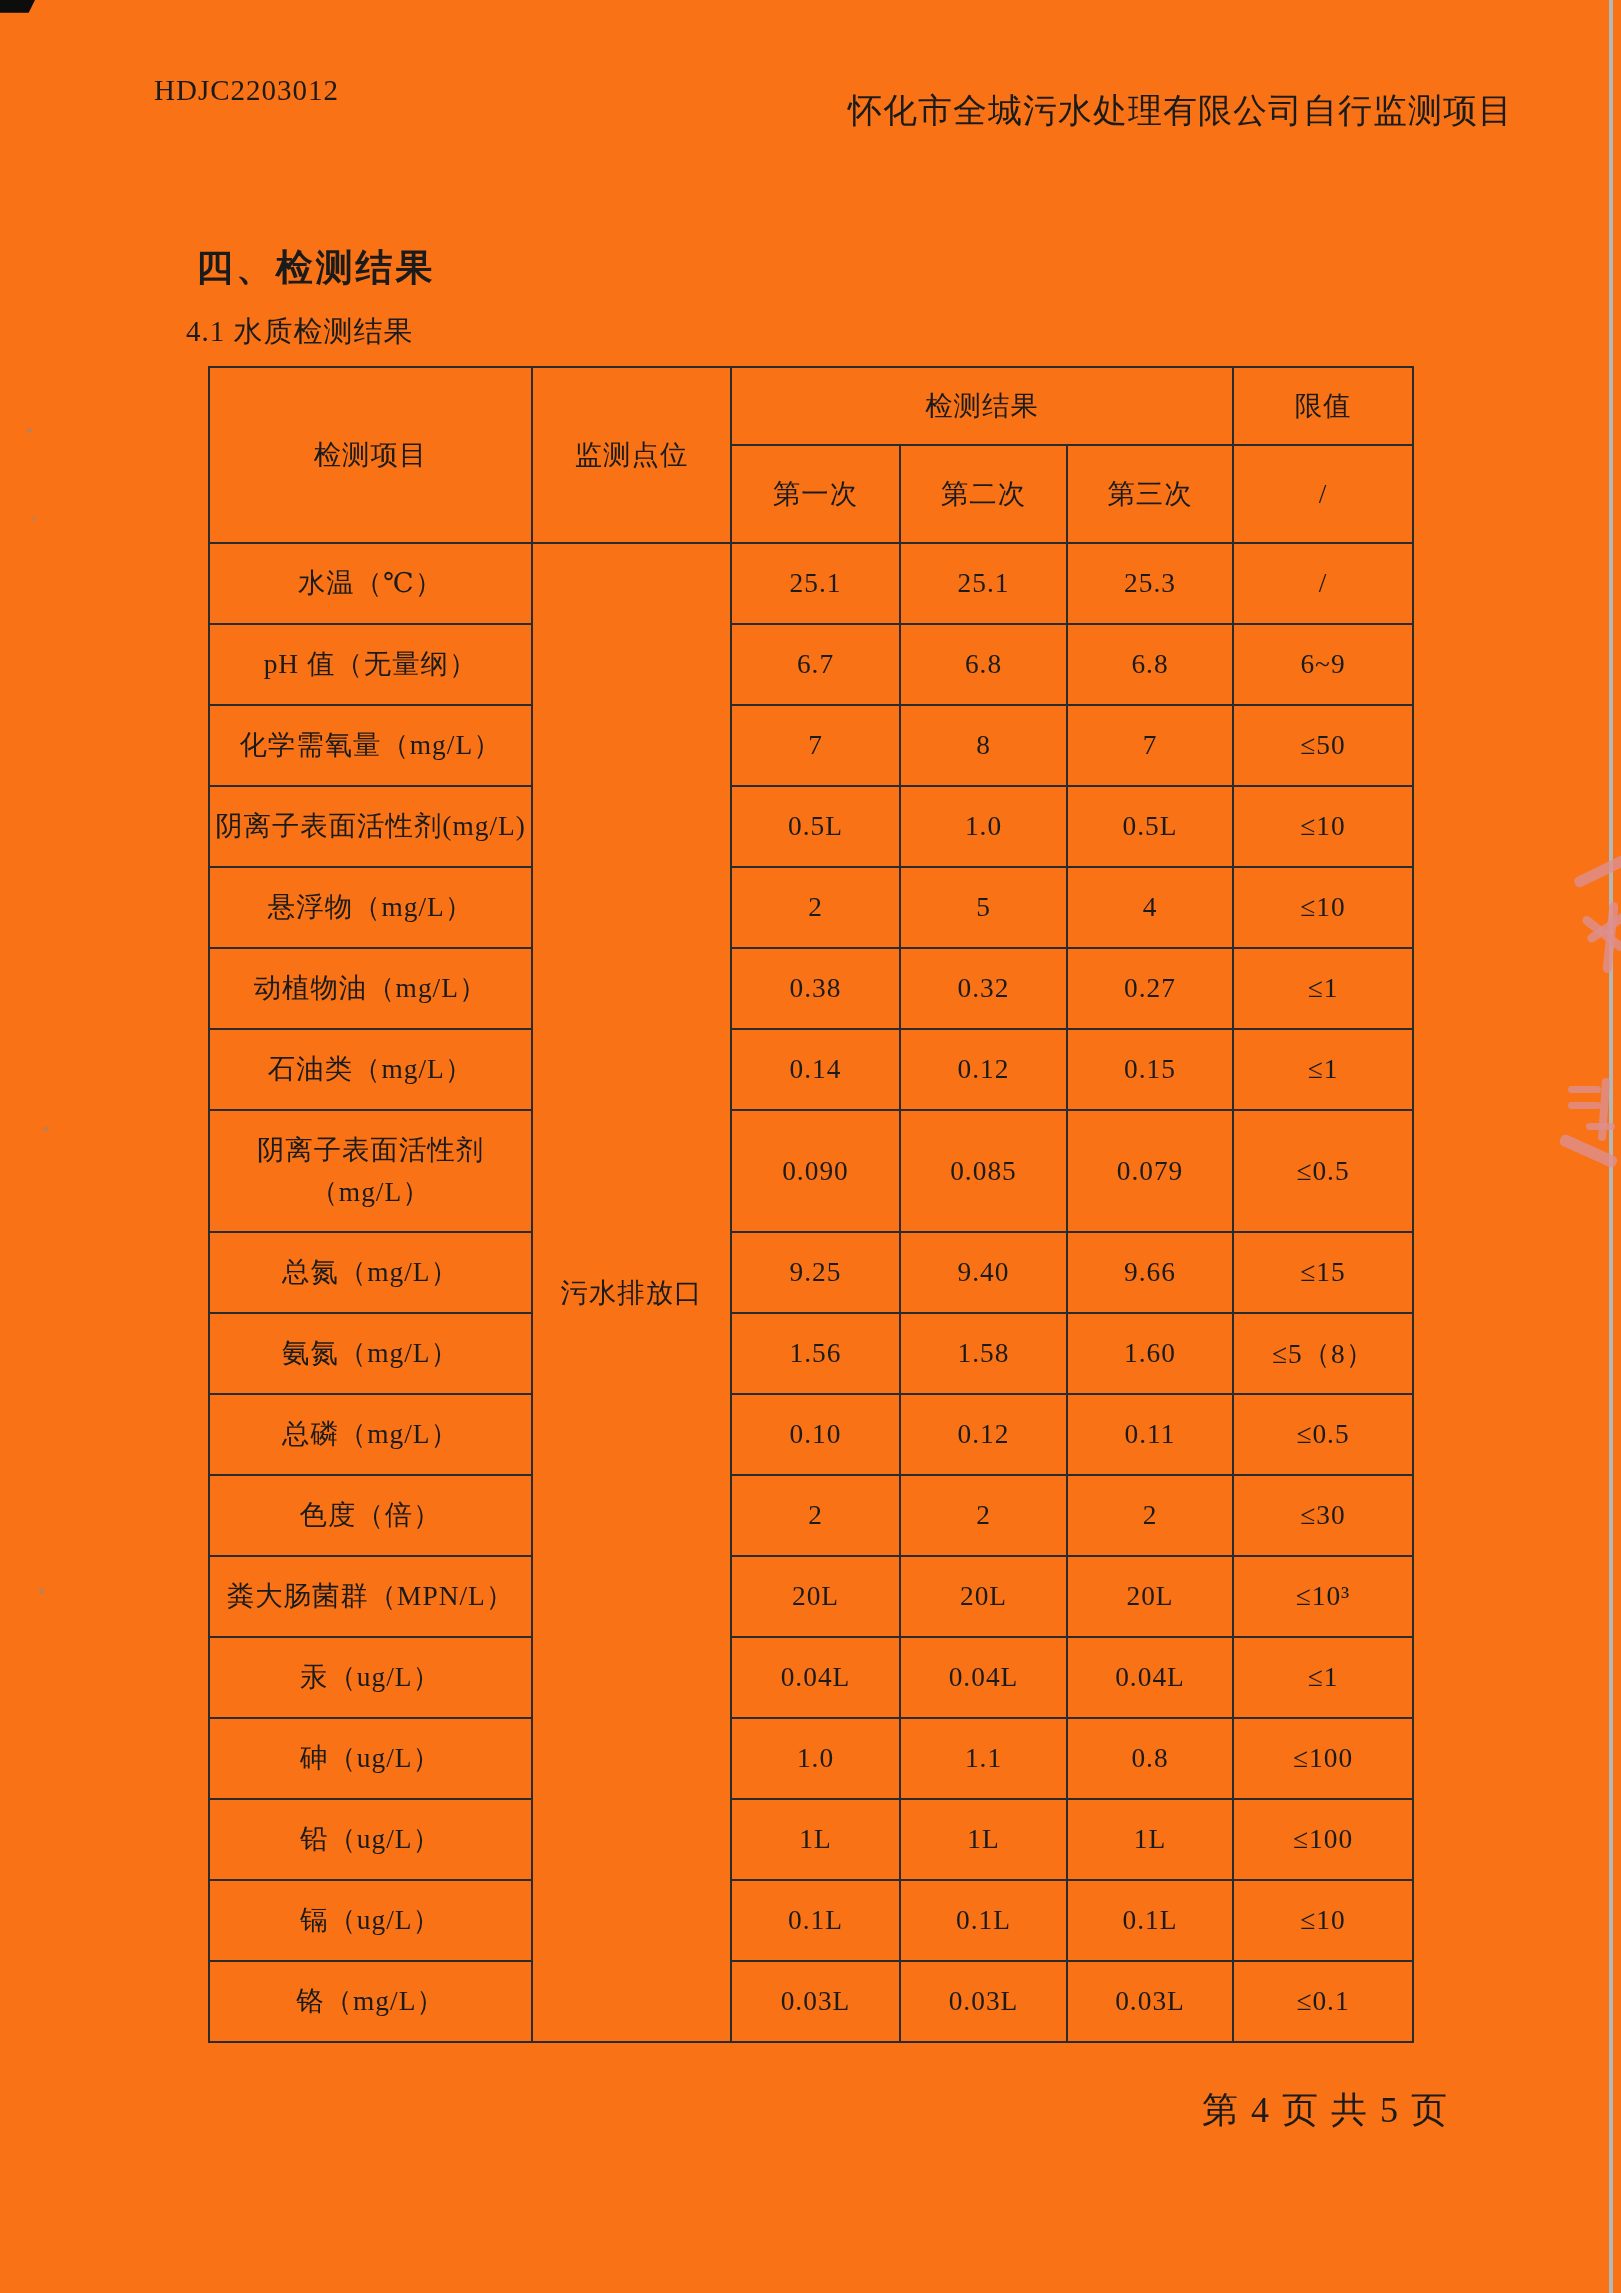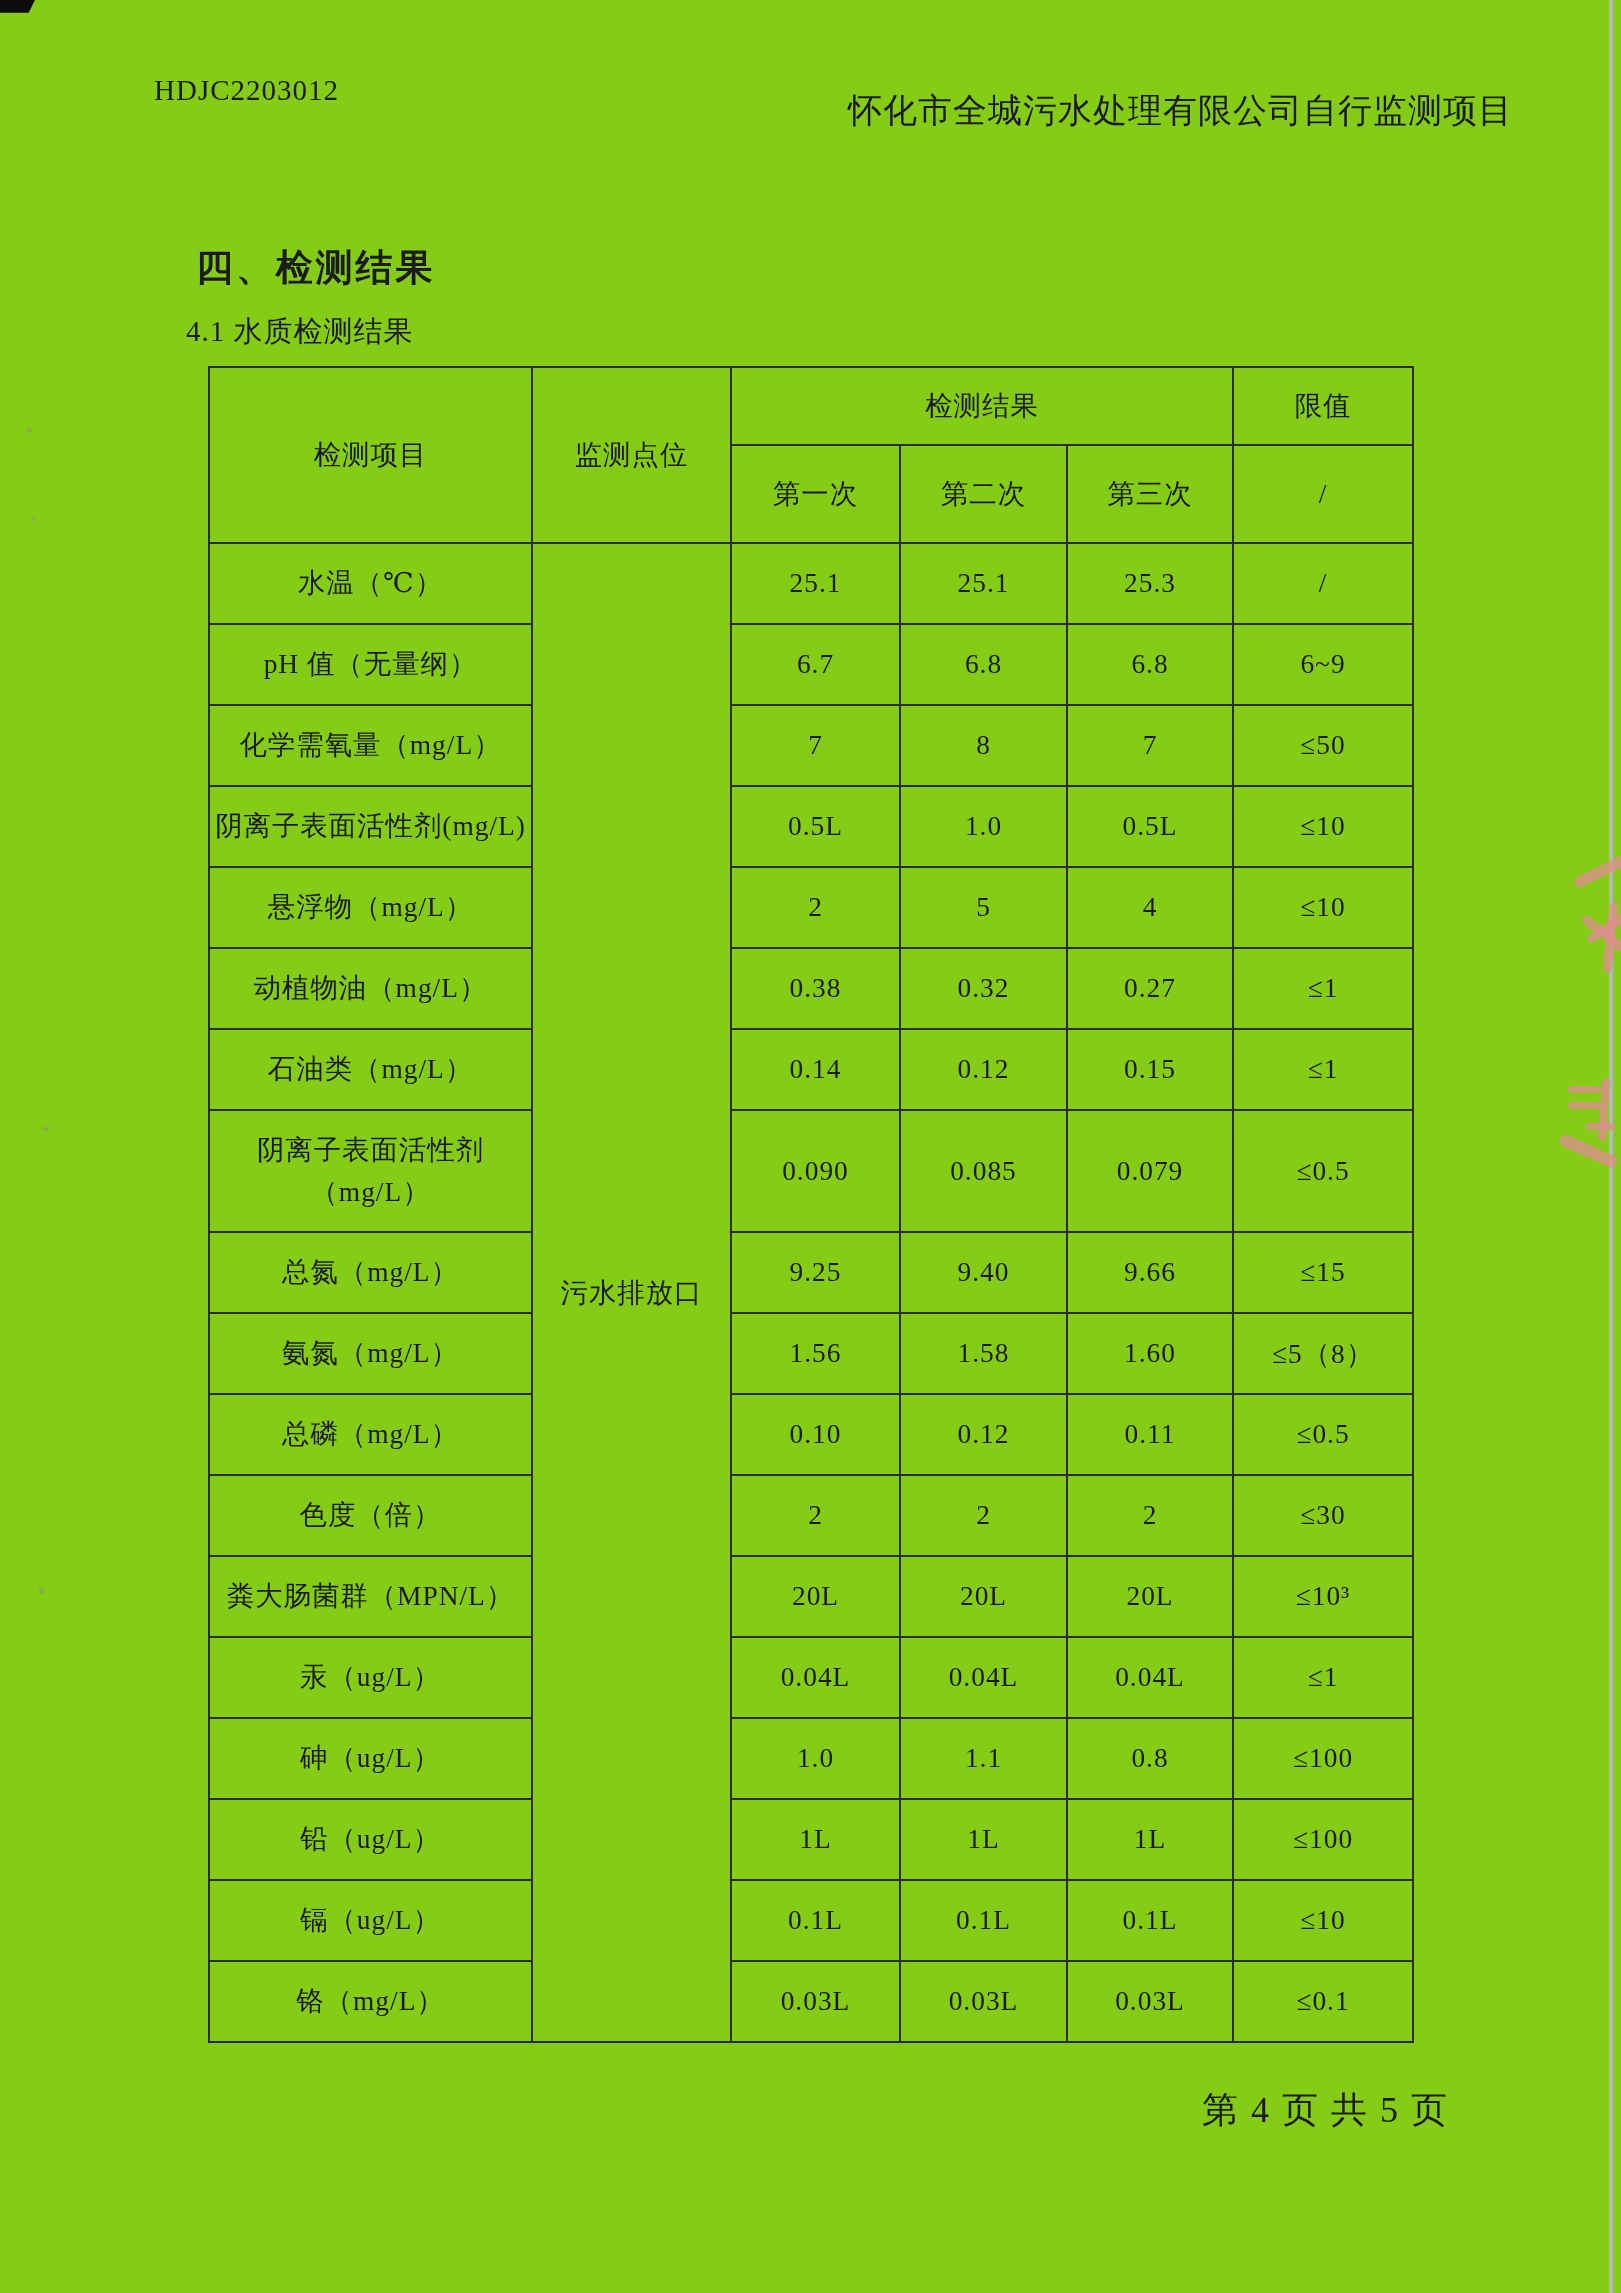--- a/index.html
+++ b/index.html
@@ -1,20 +1,20 @@
 <!DOCTYPE html>
 <html><head>
 <meta charset="utf-8">
 <style>
   html,body{margin:0;padding:0;background:#888;}
   .page{
     position:relative;
     width:1621px;height:2294px;
     margin:0 auto;
-    background:#84cc16;
+    background:#f97316;
     overflow:hidden;
     font-family:"Liberation Serif","DejaVu Serif",serif;
     color:#1b1b1b;
   }
   .abs{position:absolute;}
   .hdr-left{left:154px;top:74px;font-size:29px;letter-spacing:1px;}
   .hdr-right{left:848px;top:88px;font-size:34px;letter-spacing:1px;}
   .sec-title{left:196px;top:243px;font-size:37px;font-weight:bold;letter-spacing:2.9px;text-align:right;}
   .subsec-title{left:186px;top:312px;font-size:29px;letter-spacing:1px;text-align:right;}
   .ftr-left{left:159px;top:2080px;font-size:29px;letter-spacing:2px;}

